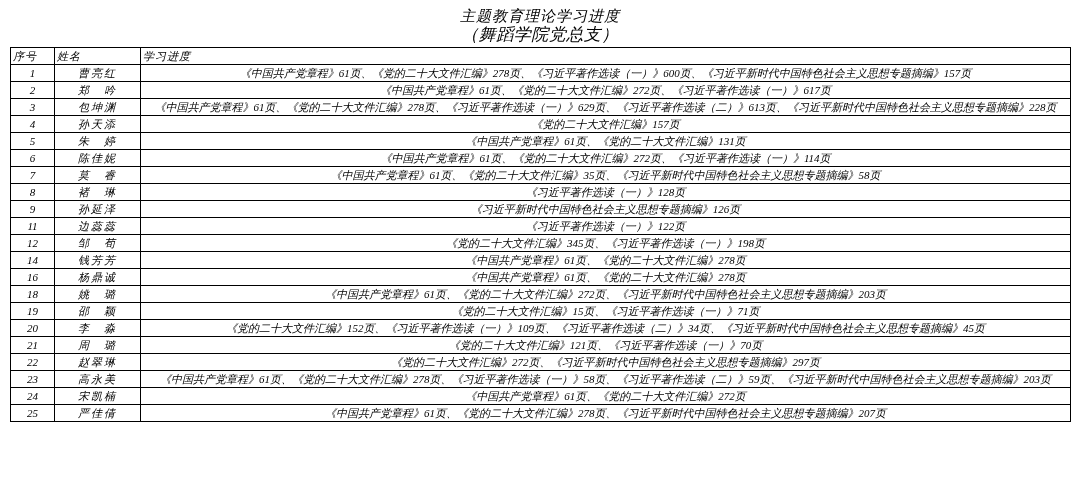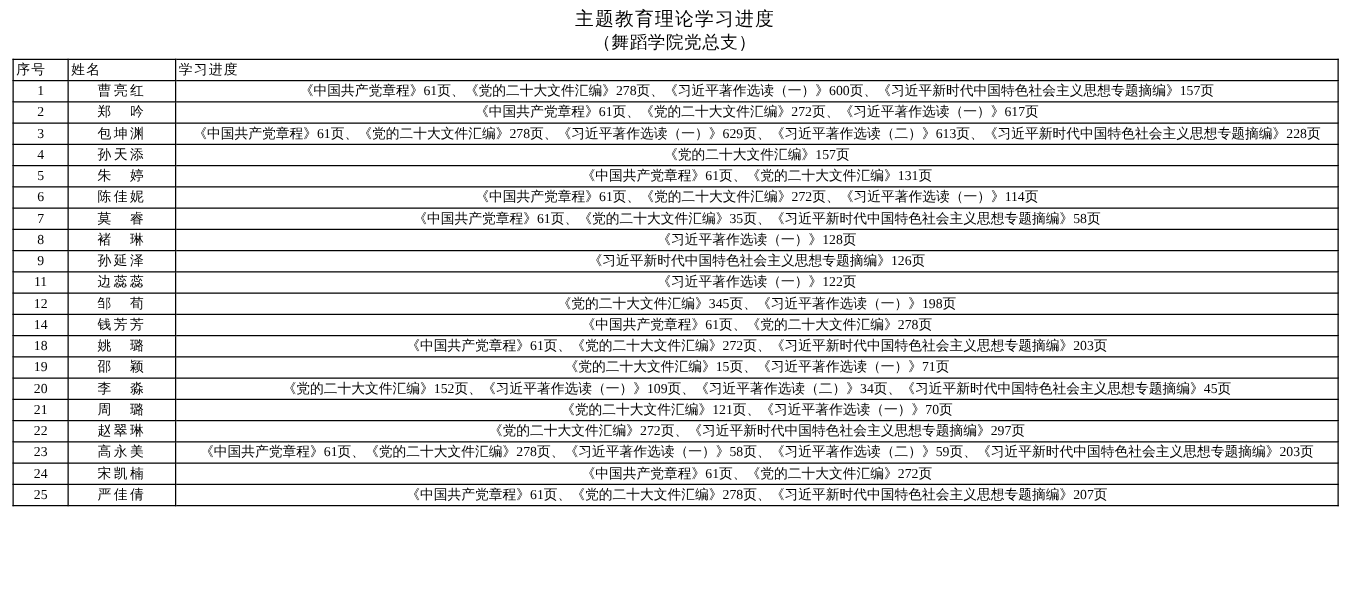--- a/index.html
+++ b/index.html
@@ -11,31 +11,32 @@
     width: 1080px;
     height: 492px;
     font-family: "Liberation Serif", "DejaVu Serif", serif;
     color: #000000;
     overflow: hidden;
   }
   .page {
     width: 1080px;
     box-sizing: border-box;
     padding: 6px 10px 0 10px;
+    font-style: italic;
   }
   .doc-title {
     text-align: center;
     font-size: 15px;
     line-height: 20px;
     font-weight: normal;
     letter-spacing: 1px;
   }
   .doc-subtitle {
     text-align: center;
-    font-size: 14px;
+    font-size: 17px;
     line-height: 18px;
     letter-spacing: 0.5px;
   }
   table.progress-table {
     border-collapse: collapse;
     width: 1060px;
     margin-top: 3px;
     table-layout: fixed;
   }
   table.progress-table td,
@@ -134,20 +135,25 @@
           <td class="cell-index">12</td>
           <td class="cell-name">邹　荀</td>
           <td class="cell-prog">《党的二十大文件汇编》345页、《习近平著作选读（一）》198页</td>
         </tr>
         <tr>
           <td class="cell-index">14</td>
           <td class="cell-name">钱芳芳</td>
           <td class="cell-prog">《中国共产党章程》61页、《党的二十大文件汇编》278页</td>
         </tr>
         <tr>
+          <td class="cell-index">16</td>
+          <td class="cell-name">杨鼎诚</td>
+          <td class="cell-prog">《中国共产党章程》61页、《党的二十大文件汇编》278页</td>
+        </tr>
+        <tr>
           <td class="cell-index">18</td>
           <td class="cell-name">姚　璐</td>
           <td class="cell-prog">《中国共产党章程》61页、《党的二十大文件汇编》272页、《习近平新时代中国特色社会主义思想专题摘编》203页</td>
         </tr>
         <tr>
           <td class="cell-index">19</td>
           <td class="cell-name">邵　颖</td>
           <td class="cell-prog">《党的二十大文件汇编》15页、《习近平著作选读（一）》71页</td>
         </tr>
         <tr>

